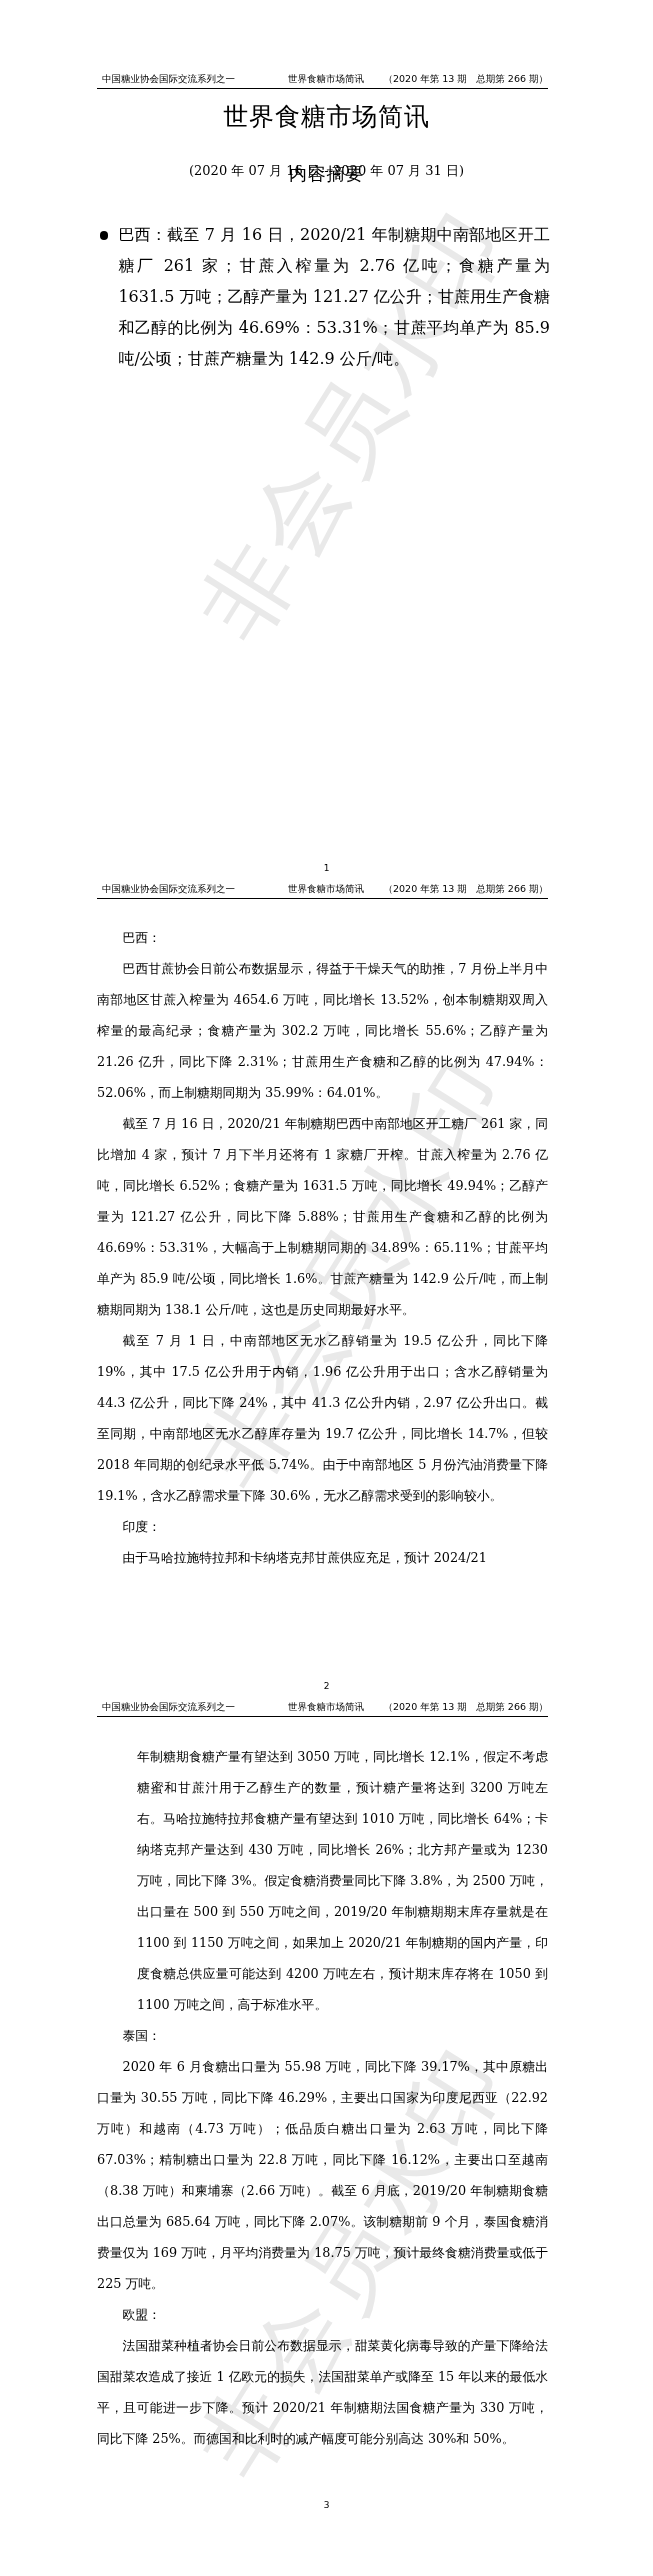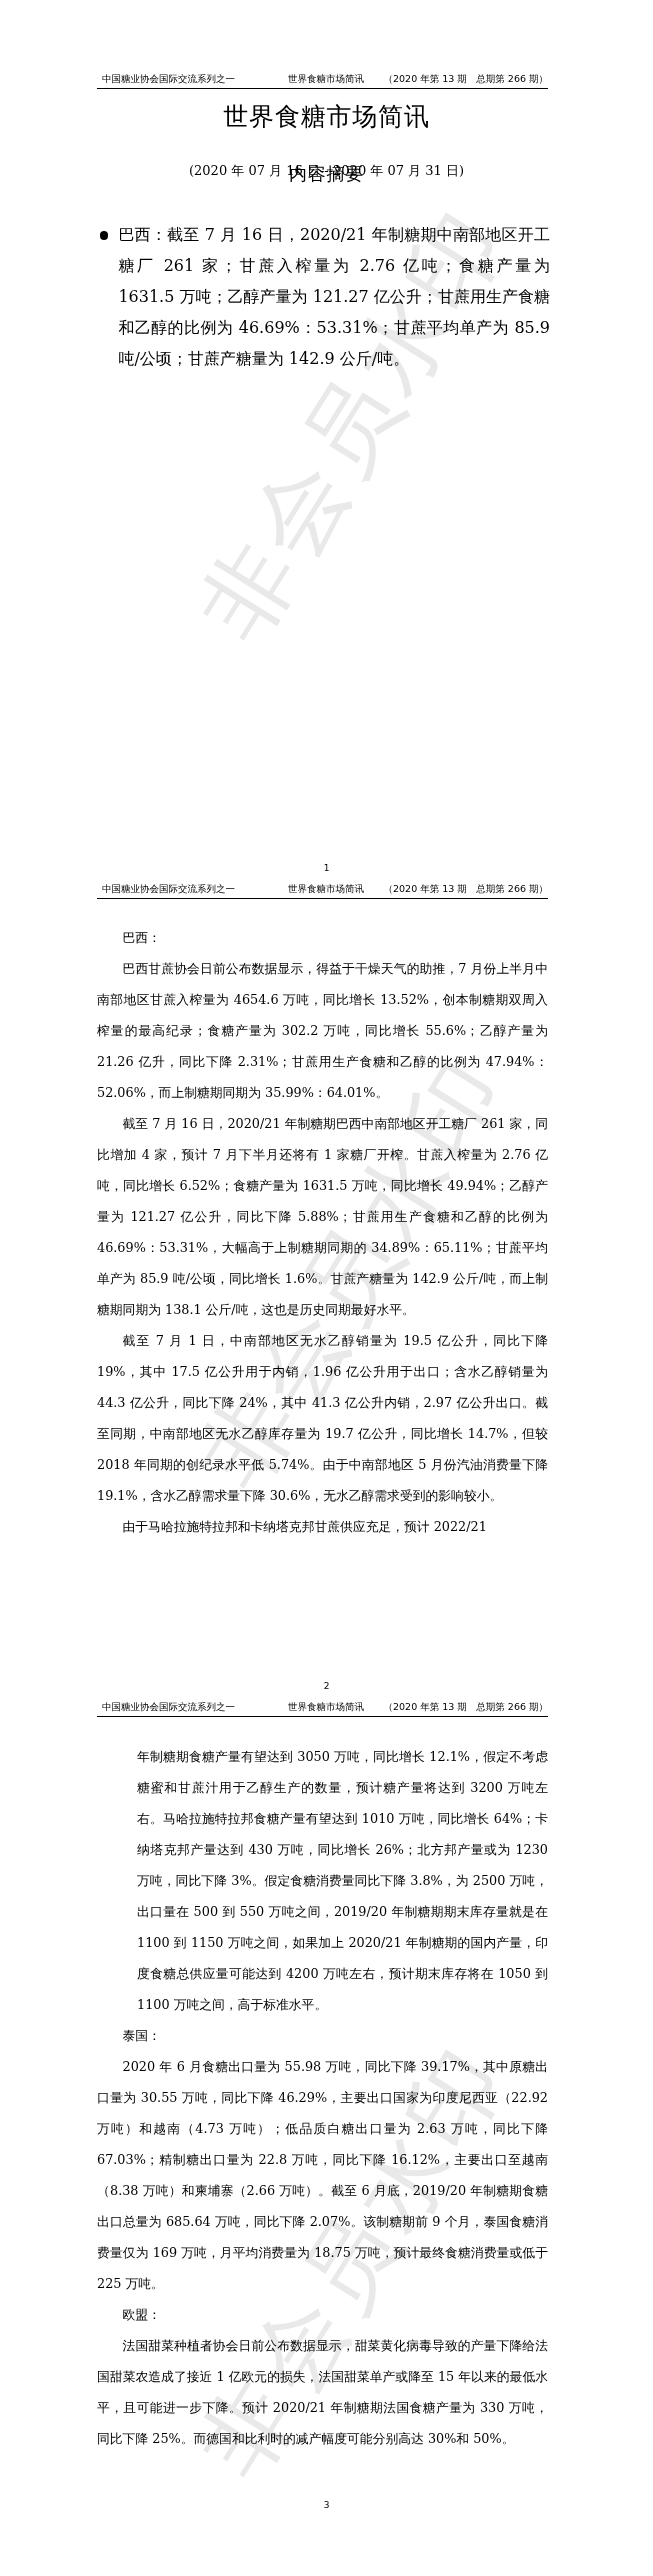--- a/index.html
+++ b/index.html
@@ -55,21 +55,22 @@
   <div class="running-header" style="top:878px;">
     <span class="rh-left">中国糖业协会国际交流系列之一</span>
     <span class="rh-mid">世界食糖市场简讯</span>
     <span class="rh-right">（2020 年第 13 期　总期第 266 期）</span>
   </div>
   <div class="body" style="top:922px;">
     <p class="heading-line">巴西：</p>
     <p class="para">巴西甘蔗协会日前公布数据显示，得益于干燥天气的助推，7 月份上半月中南部地区甘蔗入榨量为 4654.6 万吨，同比增长 13.52%，创本制糖期双周入榨量的最高纪录；食糖产量为 302.2 万吨，同比增长 55.6%；乙醇产量为 21.26 亿升，同比下降 2.31%；甘蔗用生产食糖和乙醇的比例为 47.94%：52.06%，而上制糖期同期为 35.99%：64.01%。</p>
     <p class="para">截至 7 月 16 日，2020/21 年制糖期巴西中南部地区开工糖厂 261 家，同比增加 4 家，预计 7 月下半月还将有 1 家糖厂开榨。甘蔗入榨量为 2.76 亿吨，同比增长 6.52%；食糖产量为 1631.5 万吨，同比增长 49.94%；乙醇产量为 121.27 亿公升，同比下降 5.88%；甘蔗用生产食糖和乙醇的比例为 46.69%：53.31%，大幅高于上制糖期同期的 34.89%：65.11%；甘蔗平均单产为 85.9 吨/公顷，同比增长 1.6%。甘蔗产糖量为 142.9 公斤/吨，而上制糖期同期为 138.1 公斤/吨，这也是历史同期最好水平。</p>
     <p class="para">截至 7 月 1 日，中南部地区无水乙醇销量为 19.5 亿公升，同比下降 19%，其中 17.5 亿公升用于内销，1.96 亿公升用于出口；含水乙醇销量为 44.3 亿公升，同比下降 24%，其中 41.3 亿公升内销，2.97 亿公升出口。截至同期，中南部地区无水乙醇库存量为 19.7 亿公升，同比增长 14.7%，但较 2018 年同期的创纪录水平低 5.74%。由于中南部地区 5 月份汽油消费量下降 19.1%，含水乙醇需求量下降 30.6%，无水乙醇需求受到的影响较小。</p>
-    <p class="para">由于马哈拉施特拉邦和卡纳塔克邦甘蔗供应充足，预计 2022/21</p>
+    <p class="heading-line">印度：</p>
+    <p class="para">由于马哈拉施特拉邦和卡纳塔克邦甘蔗供应充足，预计 2024/21</p>
   </div>
   <div class="page-number" style="top:1681px;">2</div>
 </div>
 
 <div class="page" style="top:0;">
   <div class="watermark" style="top:2224px;">非会员水印</div>
   <div class="running-header" style="top:1696px;">
     <span class="rh-left">中国糖业协会国际交流系列之一</span>
     <span class="rh-mid">世界食糖市场简讯</span>
     <span class="rh-right">（2020 年第 13 期　总期第 266 期）</span>

